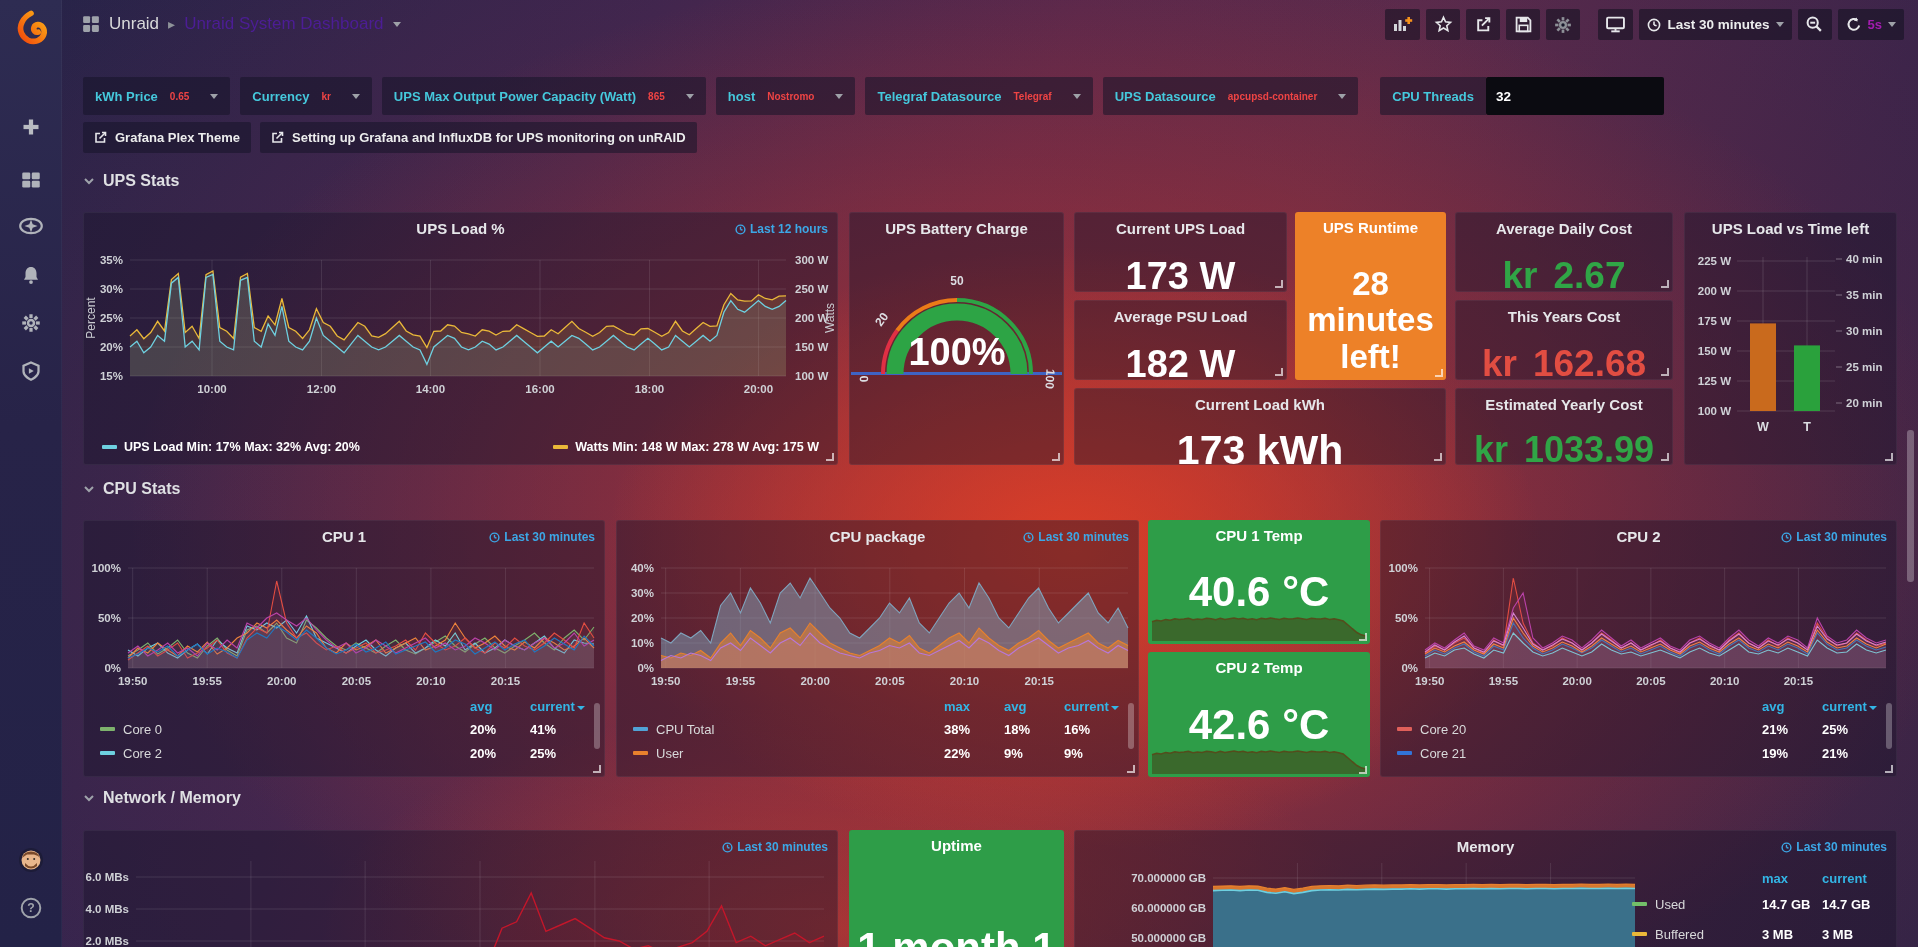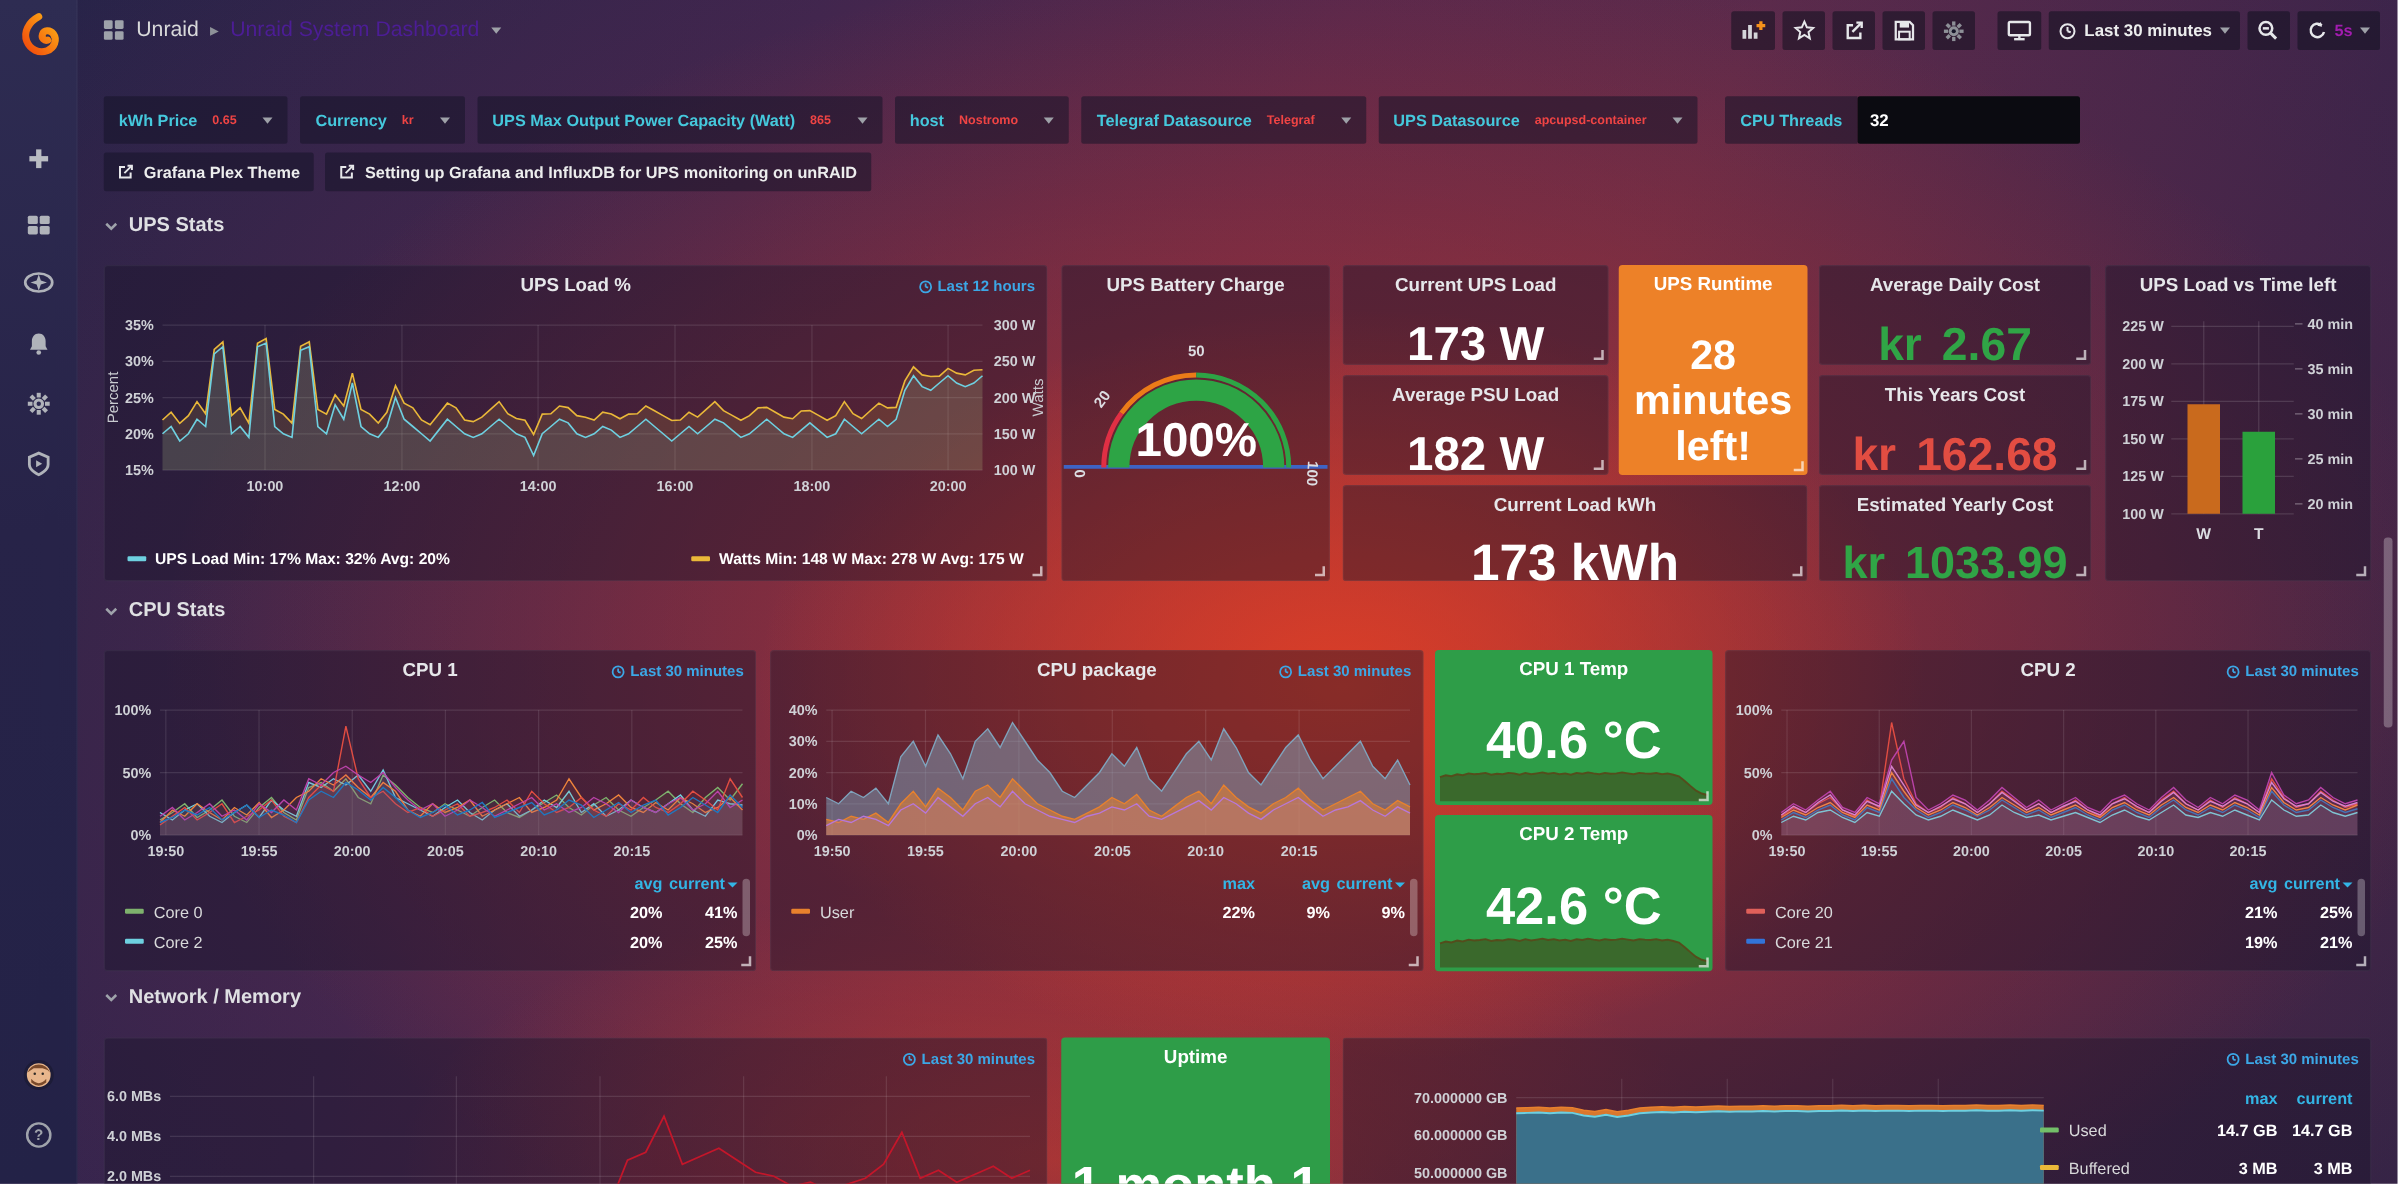--- a/index.html
+++ b/index.html
@@ -48,21 +48,21 @@
   .ptitle{position:absolute;top:7px;left:0;right:0;text-align:center;font-weight:bold;font-size:15px;color:#e6e7ea;cursor:pointer;z-index:3;}
   .timebadge{position:absolute;top:9px;right:9px;display:flex;align-items:center;gap:4px;color:#3CA7E6;font-size:12px;font-weight:bold;z-index:3;cursor:pointer;}
   .statval{position:absolute;left:0;right:0;text-align:center;font-weight:bold;color:#fff;margin-top:12px;}
   .cost{display:flex;justify-content:center;gap:16px;font-weight:bold;}
   .axis-title{position:absolute;font-size:12px;color:#c9cbd0;transform:rotate(-90deg);transform-origin:center;}
   
   .lg{position:absolute;font-size:13px;}
   .lg-head{display:flex;justify-content:flex-end;color:#33B5E5;font-weight:bold;margin-bottom:3px;align-items:center;}
   .lg-row{display:flex;align-items:center;height:24px;cursor:pointer;}
   .lg-name{flex:1;display:flex;align-items:center;gap:8px;color:#d8d9da;}
-  .lg-col{width:60px;text-align:right;font-weight:bold;color:#fff;}
+  .lg-col{width:60px;text-align:left;font-weight:bold;color:#fff;}
   .lg-head .lg-col{color:#33B5E5;}
   .sw{display:inline-block;width:15px;height:4px;border-radius:1px;}
   .lg-caret{display:inline-block;width:0;height:0;border-left:4px solid transparent;border-right:4px solid transparent;border-top:4px solid #33B5E5;margin-left:2px;vertical-align:middle;}
   .scrollthumb{position:absolute;width:6px;border-radius:3px;background:rgba(255,255,255,0.28);}
   .upslegend{position:absolute;left:0;right:0;display:flex;justify-content:space-between;padding:0 18px;font-size:12.5px;font-weight:bold;color:#fff;}
   .upslegend .it{display:flex;align-items:center;gap:7px;}
   svg{overflow:visible;}
 </style>
 </head>
 <body>
@@ -570,20 +570,26 @@
         <path d="M44.0 139.5 L53.9 134.5 L63.9 137.0 L73.8 132.0 L83.7 134.5 L93.7 139.5 L103.6 127.0 L113.6 122.0 L123.5 129.5 L133.4 117.0 L143.4 124.5 L153.3 132.0 L163.2 122.0 L173.2 117.0 L183.1 124.5 L193.0 112.0 L203.0 122.0 L212.9 127.0 L222.9 132.0 L232.8 134.5 L242.7 137.0 L252.7 132.0 L262.6 129.5 L272.5 124.5 L282.5 127.0 L292.4 122.0 L302.3 132.0 L312.3 134.5 L322.2 129.5 L332.1 124.5 L342.1 119.5 L352.0 127.0 L362.0 117.0 L371.9 122.0 L381.8 129.5 L391.8 134.5 L401.7 127.0 L411.6 122.0 L421.6 117.0 L431.5 124.5 L441.4 132.0 L451.4 127.0 L461.3 124.5 L471.3 119.5 L481.2 127.0 L491.1 132.0 L501.1 124.5 L511.0 129.5 L511 147 L44 147 Z" fill="#B877D9" fill-opacity="0.15"></path>
         <path d="M44.0 139.5 L53.9 134.5 L63.9 137.0 L73.8 132.0 L83.7 134.5 L93.7 139.5 L103.6 127.0 L113.6 122.0 L123.5 129.5 L133.4 117.0 L143.4 124.5 L153.3 132.0 L163.2 122.0 L173.2 117.0 L183.1 124.5 L193.0 112.0 L203.0 122.0 L212.9 127.0 L222.9 132.0 L232.8 134.5 L242.7 137.0 L252.7 132.0 L262.6 129.5 L272.5 124.5 L282.5 127.0 L292.4 122.0 L302.3 132.0 L312.3 134.5 L322.2 129.5 L332.1 124.5 L342.1 119.5 L352.0 127.0 L362.0 117.0 L371.9 122.0 L381.8 129.5 L391.8 134.5 L401.7 127.0 L411.6 122.0 L421.6 117.0 L431.5 124.5 L441.4 132.0 L451.4 127.0 L461.3 124.5 L471.3 119.5 L481.2 127.0 L491.1 132.0 L501.1 124.5 L511.0 129.5 " fill="none" stroke="#B877D9" stroke-width="1.1"></path>
       </svg></div>
   <div class="lg" id="lg-cpupkg" style="left:16px;right:14px;top:178px">
       <div class="lg-head">
         <span class="lg-col">max</span>
         <span class="lg-col">avg</span>
         <span class="lg-col">current<span class="lg-caret"></span></span>
       </div>
       <div class="lg-row">
+        <span class="lg-name"><i class="sw" style="background: rgb(81, 163, 214);"></i>CPU Total</span>
+        <span class="lg-col">38%</span>
+        <span class="lg-col">18%</span>
+        <span class="lg-col">16%</span>
+      </div>
+      <div class="lg-row">
         <span class="lg-name"><i class="sw" style="background: rgb(232, 129, 45);"></i>User</span>
         <span class="lg-col">22%</span>
         <span class="lg-col">9%</span>
         <span class="lg-col">9%</span>
       </div>
     </div>
   <div class="scrollthumb" style="right:4px;top:182px;height:46px"></div>
 </div>
 
 <div class="panel green" style="left:1148px;top:520px;width:222px;height:124px">
@@ -689,20 +695,21 @@
         <path d="M52.0 142.0 L66.6 142.0 L81.3 142.0 L95.9 142.0 L110.6 142.0 L125.2 142.0 L139.8 142.0 L154.5 142.0 L169.1 142.0 L183.7 142.0 L198.4 142.0 L213.0 142.0 L227.7 142.0 L242.3 142.0 L256.9 142.0 L271.6 142.0 L286.2 142.0 L300.9 142.0 L315.5 142.0 L330.1 142.0 L344.8 135.6 L359.4 142.0 L374.0 142.0 L388.7 122.8 L403.3 134.0 L418.0 97.2 L432.6 90.8 L447.2 62.0 L461.9 100.4 L476.5 94.0 L491.1 87.6 L505.8 97.2 L520.4 106.8 L535.1 110.0 L549.7 118.0 L564.3 114.8 L579.0 121.2 L593.6 116.4 L608.3 111.6 L622.9 100.4 L637.5 74.8 L652.2 111.6 L666.8 105.2 L681.4 114.8 L696.1 108.4 L710.7 102.0 L725.4 111.6 L740.0 105.2 " fill="none" stroke="#C4162A" stroke-width="1.4"></path>
       </svg></div>
 </div>
 
 <div class="panel green" style="left:849px;top:830px;width:215px;height:253px">
   <div class="ptitle" style="color:#fff">Uptime</div>
   <div class="statval" style="top:82px;font-size:42px">1 month 1</div>
 </div>
 
 <div class="panel" style="left:1074px;top:830px;width:823px;height:253px">
+  <div class="ptitle">Memory</div>
   <div class="timebadge">
     <svg width="11" height="11" viewBox="0 0 14 14">
         <circle cx="7" cy="7" r="5.6" fill="none" stroke="#3CA7E6" stroke-width="1.8"></circle>
         <line x1="7" y1="7" x2="7" y2="3.6" stroke="#3CA7E6" stroke-width="1.8"></line>
         <line x1="7" y1="7" x2="9.6" y2="7.8" stroke="#3CA7E6" stroke-width="1.8"></line>
       </svg>
     <span>Last 30 minutes</span>
   </div>
   <div id="c-mem" style="position:absolute;left:0;top:0"><svg width="821" height="250">
         <line x1="222.4" y1="32" x2="222.4" y2="137" stroke="rgba(255,255,255,0.10)" stroke-width="1"></line>

